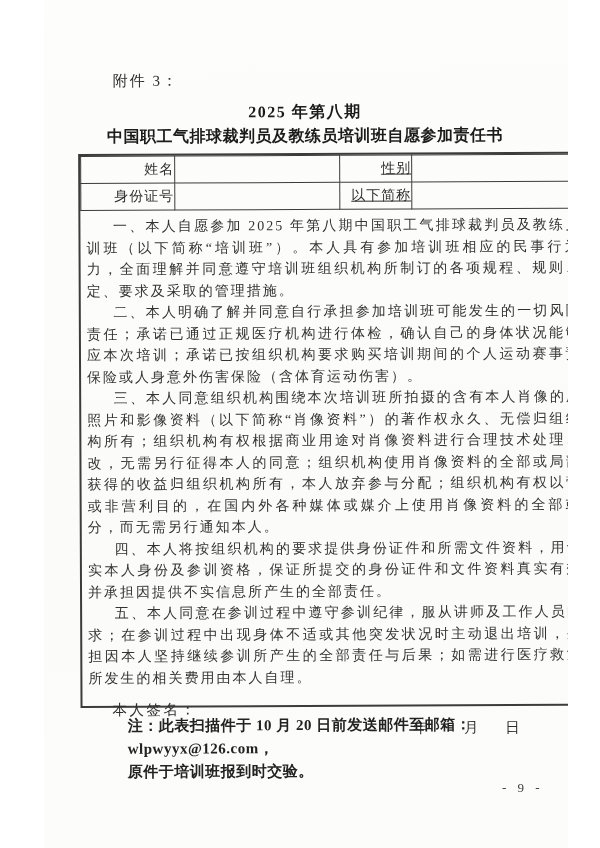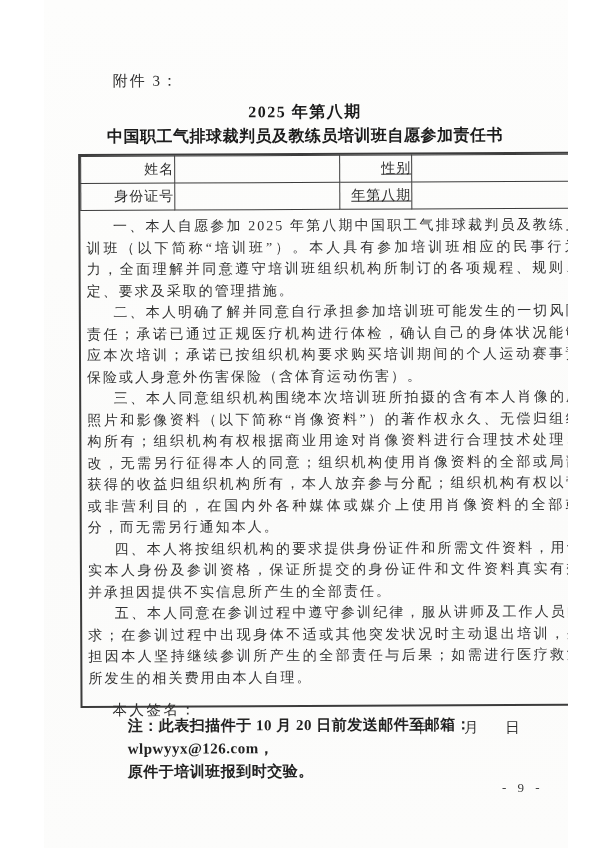--- a/index.html
+++ b/index.html
@@ -107,21 +107,21 @@
         <tbody>
             <tr>
           <td class="c1">姓名</td>
           <td class="c2"></td>
           <td class="c3">性别</td>
           <td class="c4"></td>
         </tr>
         <tr>
           <td class="c1">身份证号</td>
           <td class="c2"></td>
-          <td class="c3">年第八期</td>
+          <td class="c3">以下简称</td>
           <td class="c4"></td>
         </tr>
       </tbody>
         </table>
 
       <div class="terms">
         <p>一、本人自愿参加 2025 年第八期中国职工气排球裁判员及教练员培训班（以下简称“培训班”）。本人具有参加培训班相应的民事行为能力，全面理解并同意遵守培训班组织机构所制订的各项规程、规则、规定、要求及采取的管理措施。</p>
         <p>二、本人明确了解并同意自行承担参加培训班可能发生的一切风险和责任；承诺已通过正规医疗机构进行体检，确认自己的身体状况能够适应本次培训；承诺已按组织机构要求购买培训期间的个人运动赛事责任保险或人身意外伤害保险（含体育运动伤害）。</p>
         <p>三、本人同意组织机构围绕本次培训班所拍摄的含有本人肖像的所有照片和影像资料（以下简称“肖像资料”）的著作权永久、无偿归组织机构所有；组织机构有权根据商业用途对肖像资料进行合理技术处理、修改，无需另行征得本人的同意；组织机构使用肖像资料的全部或局部所获得的收益归组织机构所有，本人放弃参与分配；组织机构有权以营利或非营利目的，在国内外各种媒体或媒介上使用肖像资料的全部或部分，而无需另行通知本人。</p>
         <p>四、本人将按组织机构的要求提供身份证件和所需文件资料，用于核实本人身份及参训资格，保证所提交的身份证件和文件资料真实有效，并承担因提供不实信息所产生的全部责任。</p>

